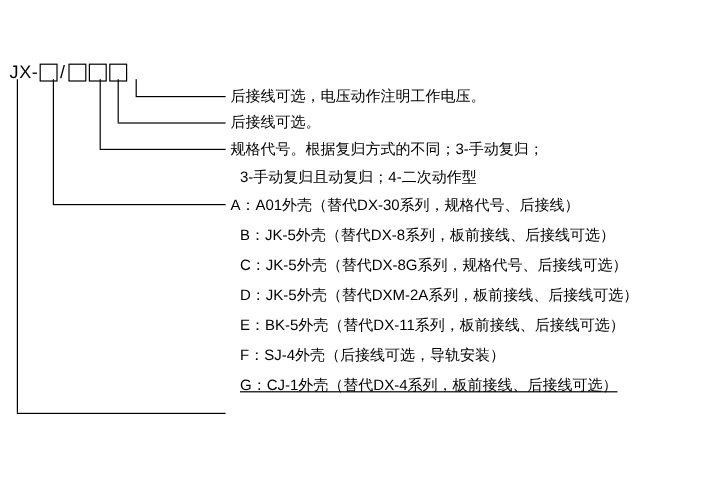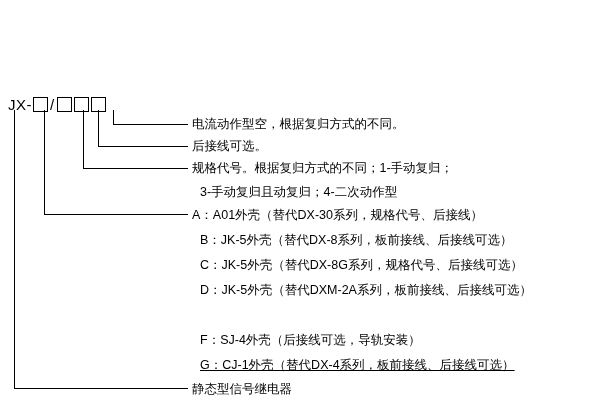--- a/index.html
+++ b/index.html
@@ -11,21 +11,20 @@
     width: 600px;
     height: 400px;
     font-family: "Liberation Sans", sans-serif;
     color: #000000;
     overflow: hidden;
   }
   #stage {
     position: relative;
     width: 600px;
     height: 356px;
-    margin-top: 44px;
   }
 
   
   .code-line {
     position: absolute;
     left: 8px;
     top: 52px;
     display: flex;
     align-items: center;
     font-size: 15px;
@@ -92,27 +91,27 @@
 
   <div class="vline" style="left:83px; top:66px; height:58px;"></div>
   <div class="hline" style="left:83px; top:124px; width:105px;"></div>
 
   <div class="vline" style="left:44px; top:66px; height:104px;"></div>
   <div class="hline" style="left:44px; top:170px; width:144px;"></div>
 
   <div class="vline" style="left:14px; top:66px; height:278px;"></div>
   <div class="hline" style="left:14px; top:344px; width:174px;"></div>
 
-  <div class="desc" style="left:192px; top:72px;">电流动作型空，根据复归方式的不同。</div>
+  <div class="desc" style="left:192px; top:72px;">后接线可选，电压动作注明工作电压。</div>
   <div class="desc" style="left:192px; top:94px;">后接线可选。</div>
-  <div class="desc" style="left:192px; top:116px;">规格代号。根据复归方式的不同；1-手动复归；</div>
+  <div class="desc" style="left:192px; top:116px;">规格代号。根据复归方式的不同；3-手动复归；</div>
   <div class="desc" style="left:200px; top:140px;">3-手动复归且动复归；4-二次动作型</div>
 
   <div class="desc" style="left:192px; top:163px;">A：A01外壳（替代DX-30系列，规格代号、后接线）</div>
   <div class="desc" style="left:200px; top:188px;">B：JK-5外壳（替代DX-8系列，板前接线、后接线可选）</div>
   <div class="desc" style="left:200px; top:213px;">C：JK-5外壳（替代DX-8G系列，规格代号、后接线可选）</div>
   <div class="desc" style="left:200px; top:238px;text-align:right;">D：JK-5外壳（替代DXM-2A系列，板前接线、后接线可选）</div>
+  <div class="desc" style="left:200px; top:263px;">E：BK-5外壳（替代DX-11系列，板前接线、后接线可选）</div>
   <div class="desc" style="left:200px; top:288px;">F：SJ-4外壳（后接线可选，导轨安装）</div>
   <div class="desc" style="left:200px; top:313px;text-decoration:underline;">G：CJ-1外壳（替代DX-4系列，板前接线、后接线可选）</div>
 
-  <div class="desc" style="left:192px; top:337px;">静态型信号继电器</div>
 
 </div>
 
 </body></html>

